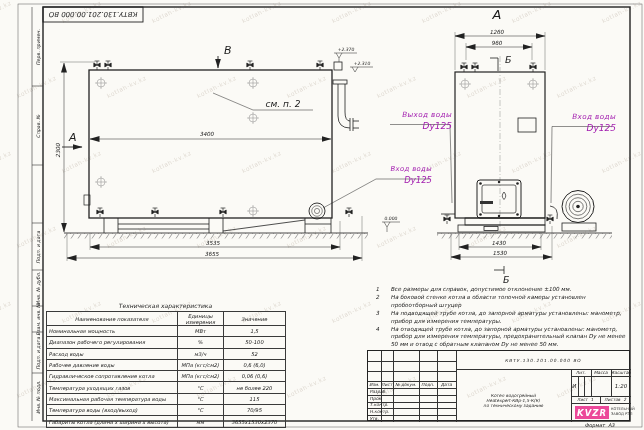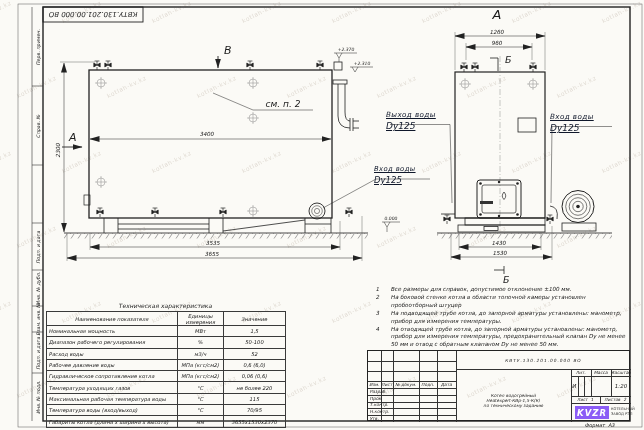--- a/index.html
+++ b/index.html
@@ -14,21 +14,21 @@
   .t45{font-size:4.5px}.t55{font-size:5.6px}
   .t9{font-size:9px}.t95{font-size:9.5px}.t11{font-size:11px}.t13{font-size:13px}
   
   .vlabel{position:absolute;left:32px;width:11px;z-index:2;}
   .vlabel span{position:absolute;top:50%;left:50%;transform:translate(-50%,-50%) rotate(-90deg);
                white-space:nowrap;font:italic 4.8px "DejaVu Sans",sans-serif;color:#222;}
   
   #topstamp{left:43px;top:7px;width:100px;height:15px;z-index:2;display:flex;align-items:center;
             justify-content:center;transform:rotate(180deg);font:italic 7px "DejaVu Sans",sans-serif;}
   
-  .lead{z-index:2;text-align:left;color:#0f172a;text-decoration:underline;}
+  .lead{z-index:2;text-align:right;color:#a21caf;}
   .lead .l1{font:italic 7.2px "DejaVu Sans",sans-serif;letter-spacing:.4px;}
   .lead .l2{font:italic 9px "DejaVu Sans",sans-serif;margin-top:2px;}
   
   #notes{left:376px;top:286px;width:254px;z-index:2;}
   .note-row{display:flex;margin-bottom:1px;}
   .note-row .nn{width:15px;flex:none;font:italic 5.6px "DejaVu Sans",sans-serif;}
   .note-row .nt{flex:1;font:italic 5.6px "DejaVu Sans",sans-serif;line-height:1.32;}
   
   #tech-title{left:46px;top:302px;width:239px;text-align:center;
               font:italic 6px "DejaVu Sans",sans-serif;z-index:2;}
@@ -40,21 +40,21 @@
   #tech td.u,#tech td.v{text-align:center;}
   
   #tb{left:367px;top:350px;width:263px;height:71px;border:1.3px solid #222;z-index:2;}
   #tb .ln{position:absolute;background:#333;}
   #tb .cell{position:absolute;font:italic 4.3px "DejaVu Sans",sans-serif;display:flex;
             align-items:center;justify-content:center;overflow:hidden;white-space:nowrap;}
   #tb .sig{justify-content:flex-start;padding-left:2px;}
   #docnum{font:italic 10.5px "DejaVu Sans",sans-serif;letter-spacing:1px;}
   #tbname{flex-direction:column;font:italic 6px "DejaVu Sans",sans-serif;line-height:1.35;
           align-items:center;justify-content:flex-start;padding-top:5px;}
-  #logo-box{position:absolute;background:#8b5cf6;color:#fff;display:flex;align-items:center;
+  #logo-box{position:absolute;background:#ec4899;color:#fff;display:flex;align-items:center;
             justify-content:center;font:bold italic 8.5px "DejaVu Sans",sans-serif;letter-spacing:1px;}
   #logo-cap{position:absolute;font:3.6px "DejaVu Sans",sans-serif;color:#333;line-height:1.4;}
   #fmt{left:560px;top:422px;width:80px;text-align:center;font:italic 5px "DejaVu Sans",sans-serif;z-index:2;}
 </style>
 </head>
 <body>
 
 <div id="sheet">
 
   <div id="wm">

